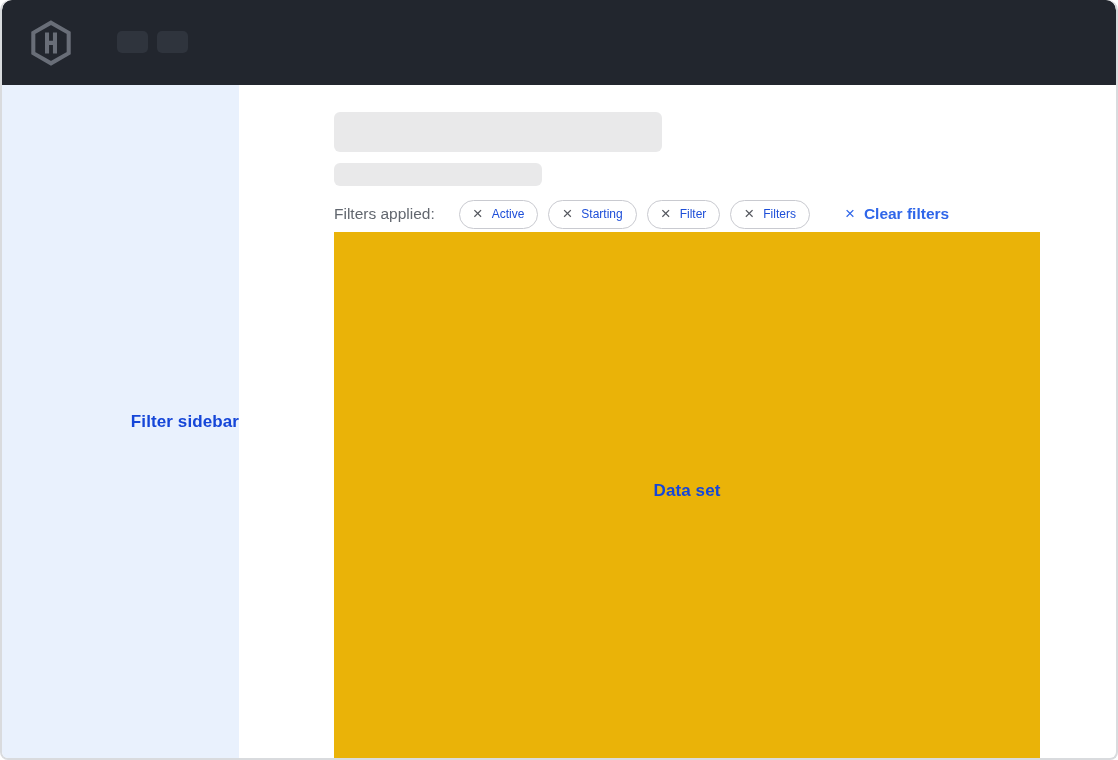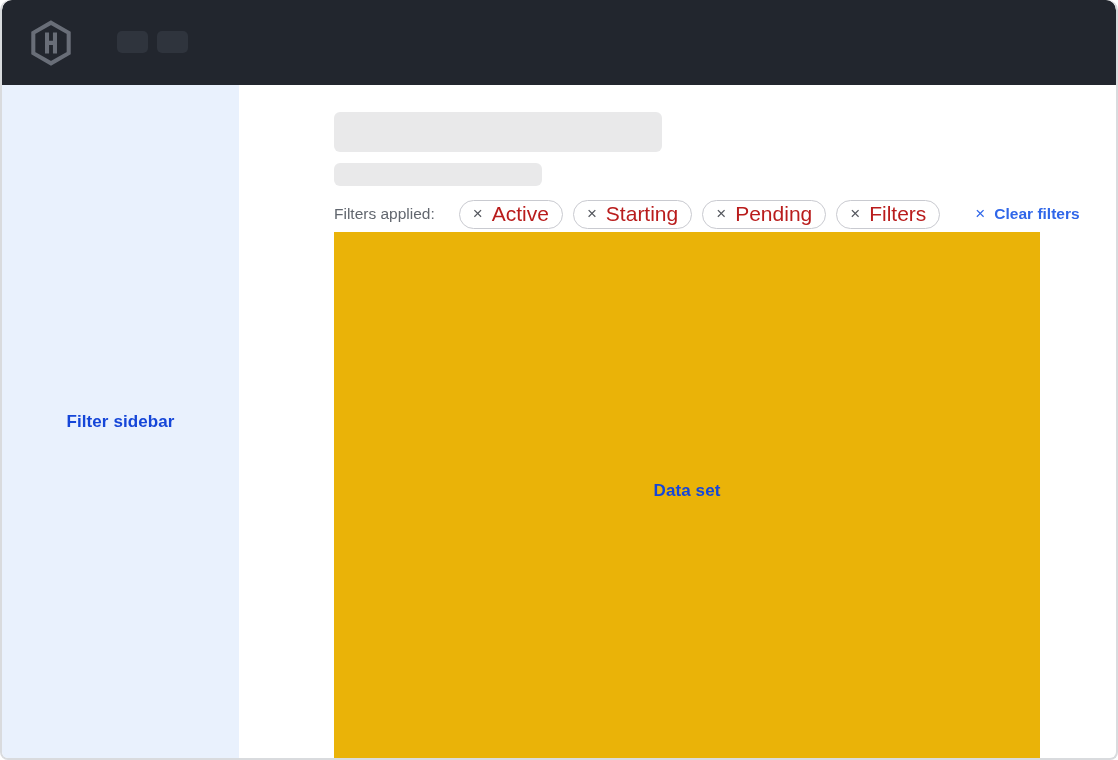--- a/index.html
+++ b/index.html
@@ -35,21 +35,21 @@
     background: #2f343d;
     border-radius: 5px;
   }
   .nav-ph.ph1 { left: 115px; }
   .nav-ph.ph2 { left: 155px; }
   
   .sidebar {
     position: absolute; left: 0; top: 85px; bottom: 0;
     width: 237px;
     background: #e9f1fd;
-    display: flex; align-items: center; justify-content: center;
+    display: flex; align-items: center; justify-content: flex-end;
   }
   .sidebar-label {
     color: #1546d8;
     font-size: 17px; font-weight: bold;
     letter-spacing: 0.1px;
   }
   
   .main {
     position: absolute; left: 287px; top: 85px; bottom: 0;
     width: 751px;
@@ -85,22 +85,22 @@
     margin-right: 10px;
     cursor: pointer;
   }
   .chip .x {
     font-size: 17px; line-height: 1;
     color: #54575e;
     margin-right: 9px;
     margin-top: -1px;
   }
   .chip .chip-label {
-    font-size: 21px;
-    color: #b91c1c;
+    font-size: 12px;
+    color: #1d4ed8;
   }
   .clear-filters {
     display: inline-flex; align-items: center;
     margin-left: 25px;
     color: #2f66e9;
     cursor: pointer;
   }
   .clear-filters .x {
     font-size: 17px; line-height: 1;
     margin-right: 9px;
@@ -166,21 +166,21 @@
         <span class="chip-label">Active</span>
       </span>
 
       <span class="chip">
         <span class="x">×</span>
         <span class="chip-label">Starting</span>
       </span>
 
       <span class="chip">
         <span class="x">×</span>
-        <span class="chip-label">Pending</span>
+        <span class="chip-label">Filter</span>
       </span>
 
       <span class="chip">
         <span class="x">×</span>
         <span class="chip-label">Filters</span>
       </span>
 
       <span class="clear-filters">
         <span class="x">×</span>
         <span class="clear-label">Clear filters</span>

